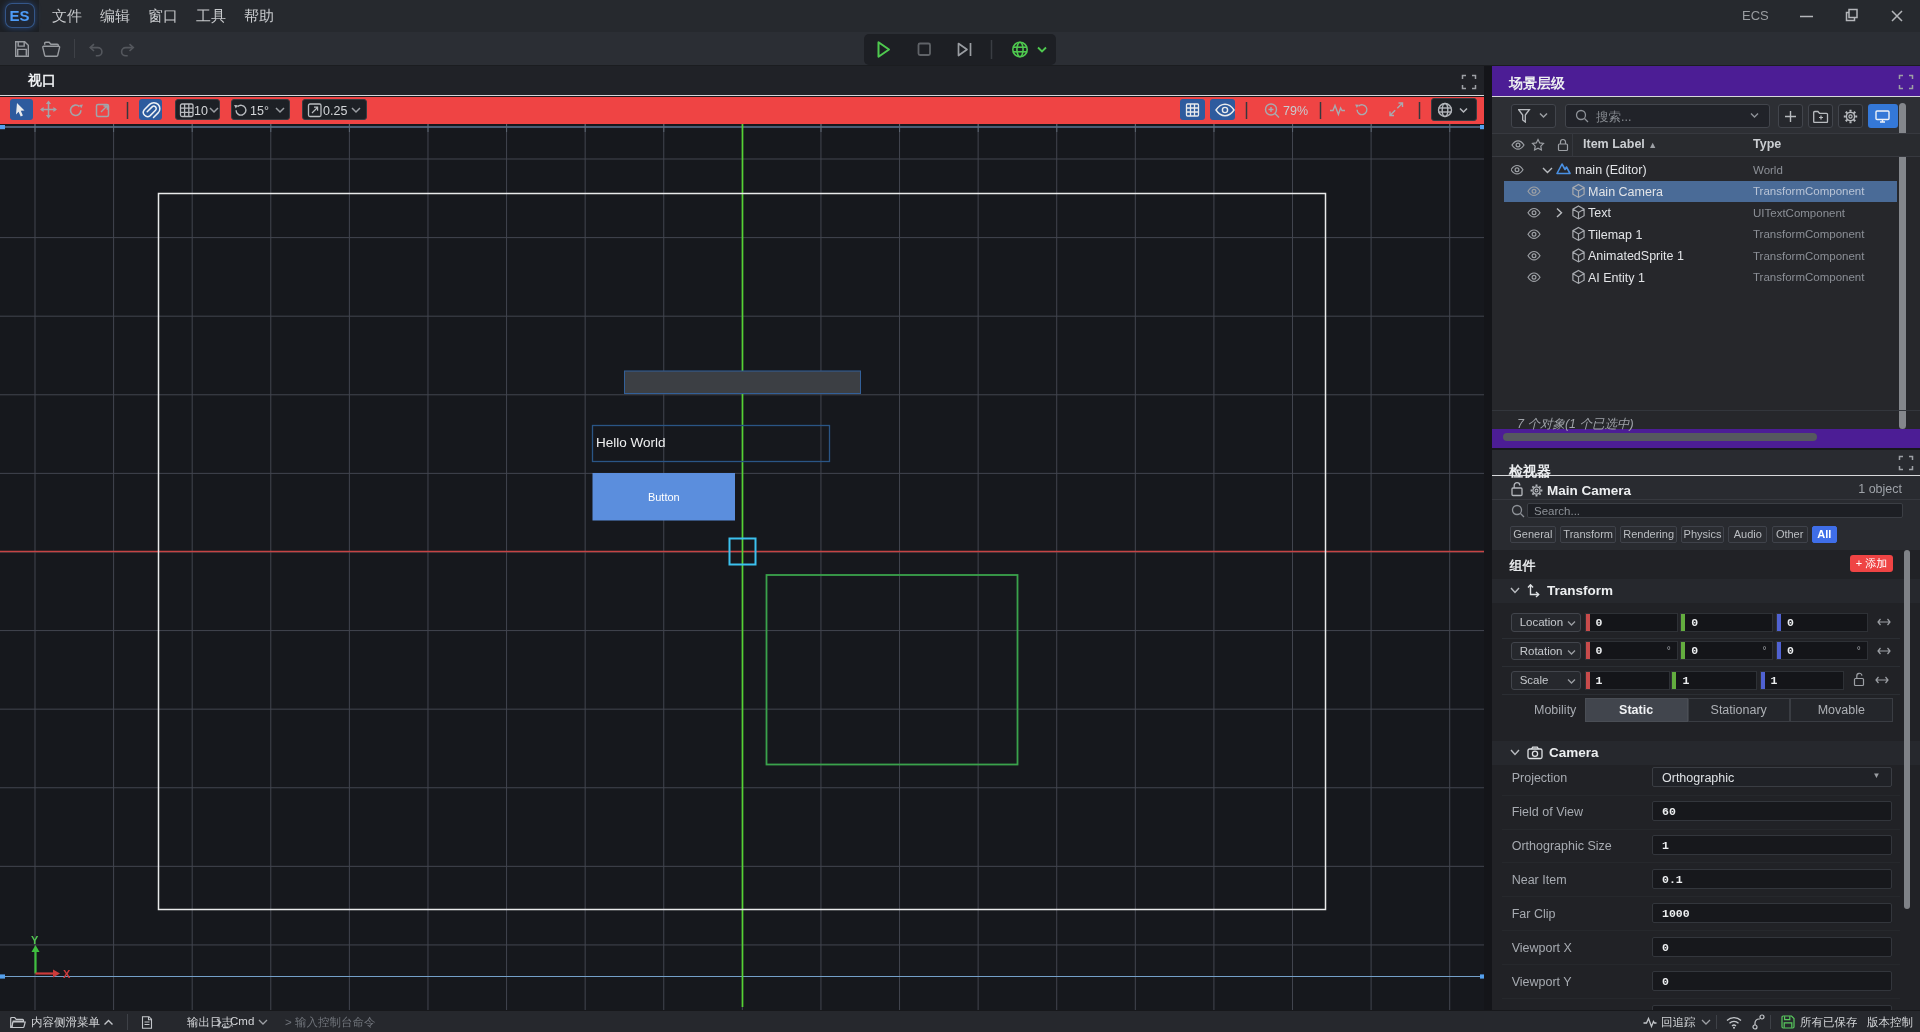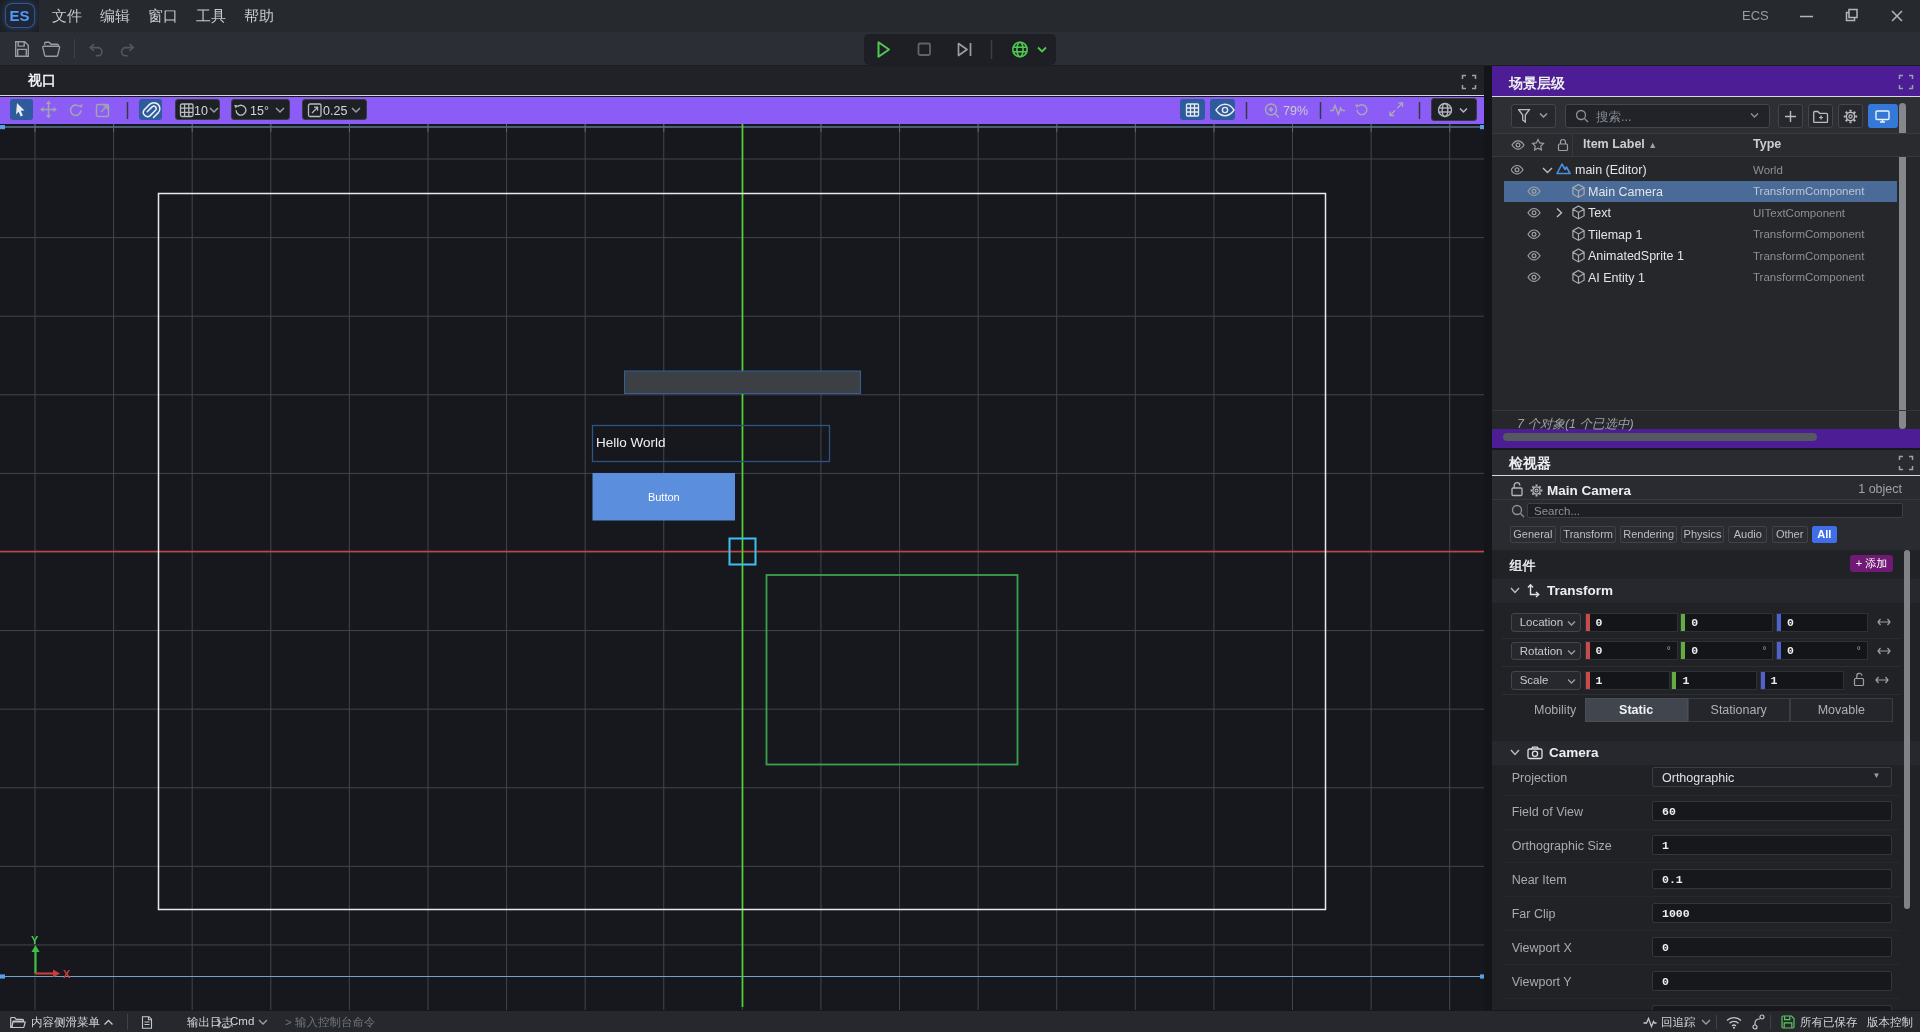--- a/index.html
+++ b/index.html
@@ -15,21 +15,21 @@
 .menuitem { position:absolute; top:0; height:32px; line-height:32px; color:#c7c9cc; font-size:15px; }
 #ecs { position:absolute; left:1742px; top:0; height:32px; line-height:32px; color:#9a9da1; font-size:13px; }
 
 
 #toolbar { position:absolute; left:0; top:32px; width:1920px; height:34px; background:#2b2e34; border-bottom:1px solid #1b1d20; }
 #playpanel { position:absolute; left:864px; top:34px; width:192px; height:31px; background:#1d1f24; border-radius:5px; }
 
 
 #vp-head { position:absolute; left:0; top:66px; width:1484px; height:30px; background:#202227; border-bottom:1px solid #d8d9db; }
 #vp-head .t { position:absolute; left:28px; top:6px; color:#eceef0; font-size:14px; font-weight:bold; }
-#vp-tools { position:absolute; left:0; top:97px; width:1484px; height:27px; background:#8b5cf6; }
+#vp-tools { position:absolute; left:0; top:97px; width:1484px; height:27px; background:#ef4444; }
 #canvas { position:absolute; left:0; top:124px; width:1484px; height:886px; background:#16181d; overflow:hidden; }
 
 
 #rightgap { position:absolute; left:1484px; top:66px; width:8px; height:944px; background:#141519; }
 #hier { position:absolute; left:1492px; top:66px; width:428px; height:382px; background:#4c1d95; }
 #hier-head { position:absolute; left:0; top:0; width:428px; height:31px; border-bottom:1px solid #d8d9db; }
 #insp { position:absolute; left:1492px; top:450px; width:428px; height:560px; background:#292b30; overflow:hidden; }
 #insp-head { position:absolute; left:0; top:0; width:428px; height:26px; border-bottom:1px solid #d8d9db; }
 .panel-title { position:absolute; left:17px; color:#eceef0; font-size:14px; font-weight:bold; }
 
@@ -370,21 +370,21 @@
     <div class="abs h-name" style="left:96px;top:183px;">AnimatedSprite 1</div>
     <div class="abs h-type" style="left:261px;top:183.5px;">TransformComponent</div>
     <div class="abs h-name" style="left:96px;top:204.5px;">AI Entity 1</div>
     <div class="abs h-type" style="left:261px;top:205px;">TransformComponent</div>
     <div class="abs" style="left:0;top:344px;width:428px;height:1px;background:#33363c;"></div>
     <div class="abs" style="left:25px;top:350px;color:#9fa3a9;font-size:12.5px;font-style:italic;">7 个对象(1 个已选中)</div>
     <div class="abs" style="left:11px;top:367px;width:314px;height:8px;background:#55585e;border-radius:4px;"></div>
   </div>
   <div id="insp">
     <div id="insp-head">
-        <div class="panel-title" style="top:5px">检视器</div>
+        <div class="panel-title" style="top:13px">检视器</div>
       <svg class="abs" style="left:406px;top:5px" width="16" height="16" viewBox="0 0 16 16">
           <g stroke="#9da0a5" stroke-width="1.5" fill="none">
             <path d="M1.5 5 v-3.5 h3.5 M11 1.5 h3.5 v3.5 M14.5 11 v3.5 h-3.5 M5 14.5 h-3.5 v-3.5"></path>
           </g>
         </svg>
     </div>
     <svg class="abs" style="left:19px;top:31px" width="32" height="16" viewBox="0 0 32 16">
       <g stroke="#b4b7bc" stroke-width="1.3" fill="none">
         <rect x="1" y="7" width="10" height="7.5" rx="1"></rect>
           <path d="M3.2 7 v-2.5 a2.8 2.8 0 0 1 5.6 0"></path>
@@ -410,21 +410,21 @@
     <div class="abs" style="left:42px;top:54.5px;color:#8d9197;font-size:11.5px;">Search...</div>
     <div class="tab" style="left:17.6px;width:46.4px;line-height:15px;">General</div>
     <div class="tab" style="left:68px;width:56.4px;line-height:15px;">Transform</div>
     <div class="tab" style="left:128.4px;width:56.5px;line-height:15px;">Rendering</div>
     <div class="tab" style="left:188.9px;width:43.3px;line-height:15px;">Physics</div>
     <div class="tab" style="left:236.2px;width:39.3px;line-height:15px;">Audio</div>
     <div class="tab" style="left:279.5px;width:36.3px;line-height:15px;">Other</div>
     <div class="tab" style="left:319.8px;width:25.2px;line-height:15px;background:#3f6ee8;border-color:#3f6ee8;color:#fff;font-weight:bold;">All</div>
     <div class="abs" style="left:0;top:100px;width:428px;height:460px;background:#212226;"></div>
     <div class="abs" style="left:17.6px;top:107px;color:#e8eaec;font-size:13px;font-weight:bold;">组件</div>
-    <div class="abs" style="left:358px;top:105px;width:43px;height:17px;background:#701a75;border-radius:3px;color:#fff;font-size:11px;text-align:center;line-height:17px;">+ 添加</div>
+    <div class="abs" style="left:358px;top:105px;width:43px;height:17px;background:#ef4444;border-radius:3px;color:#fff;font-size:11px;text-align:center;line-height:17px;">+ 添加</div>
     <div class="abs" style="left:0;top:128.8px;width:428px;height:24.2px;background:#26282d;"></div>
     <svg class="abs" style="left:18px;top:134px" width="36" height="14" viewBox="0 0 36 14">
         <path d="M1 4 l4 4.5 l4 -4.5" stroke="#b9bcc0" stroke-width="1.4" fill="none"></path>
         <g stroke="#dfe2e5" stroke-width="1.4" fill="none">
           <path d="M20.5 1 v9.5 h8"></path>
           <path d="M18 3.5 l2.5 -2.7 l2.5 2.7 M26 8 l2.7 2.5 l-2.7 2.5"></path>
         </g>
       </svg>
     <div class="abs" style="left:55px;top:133px;color:#eceef0;font-size:13.5px;font-weight:bold;">Transform</div>
 

